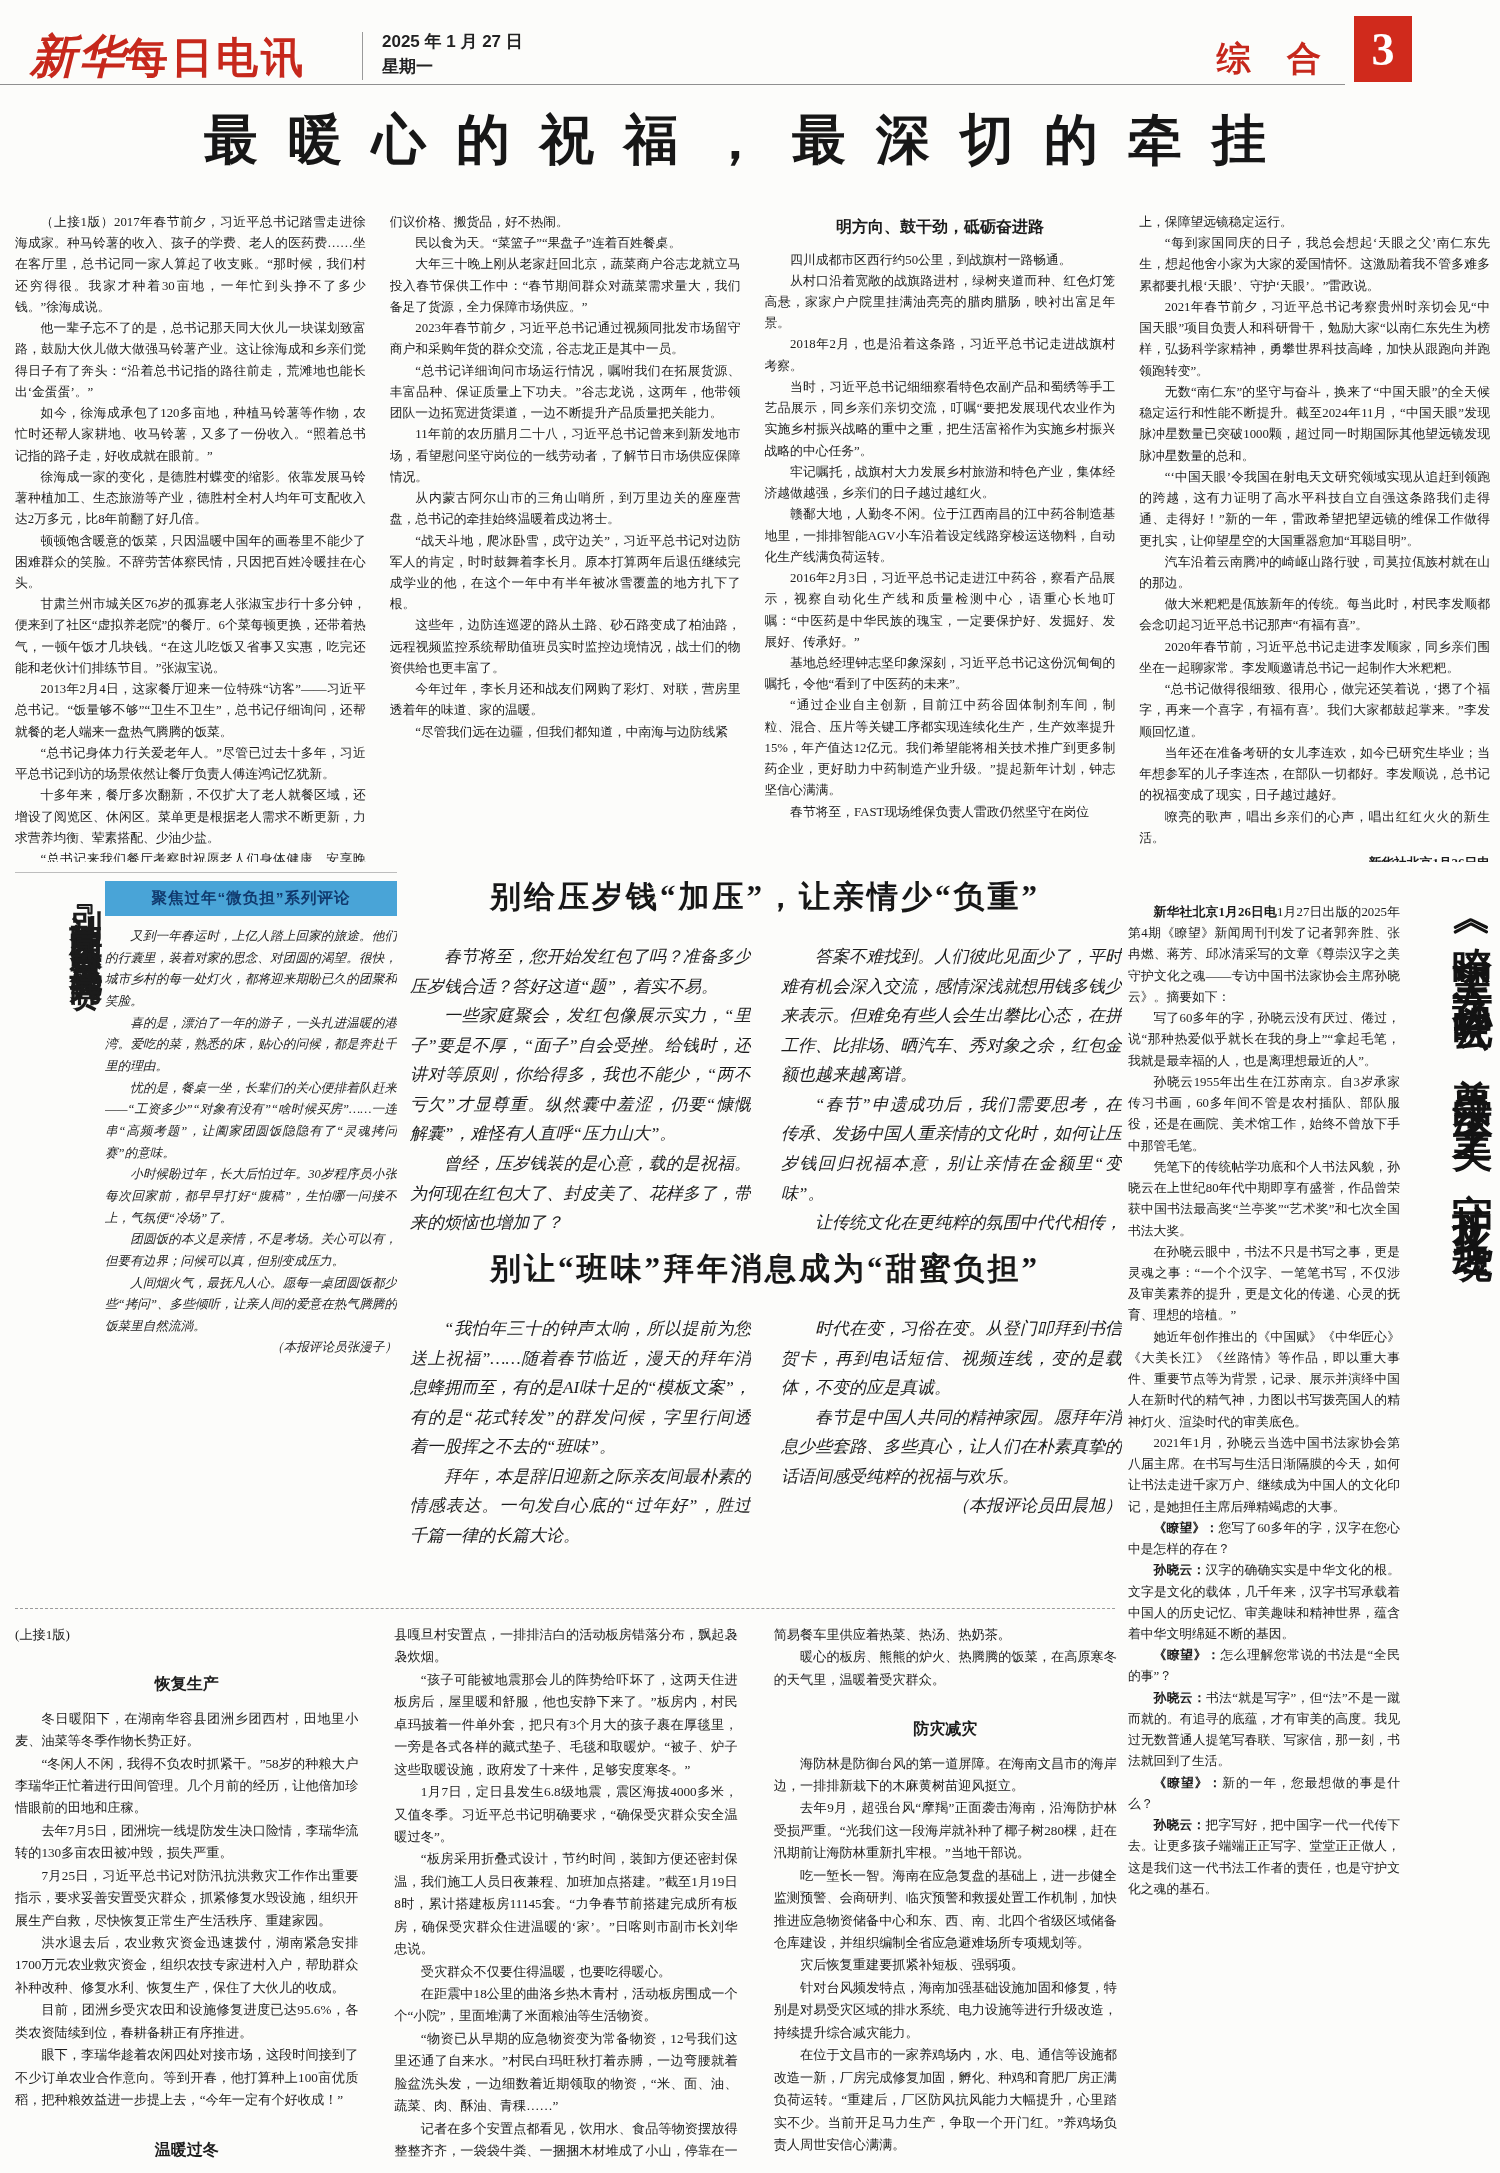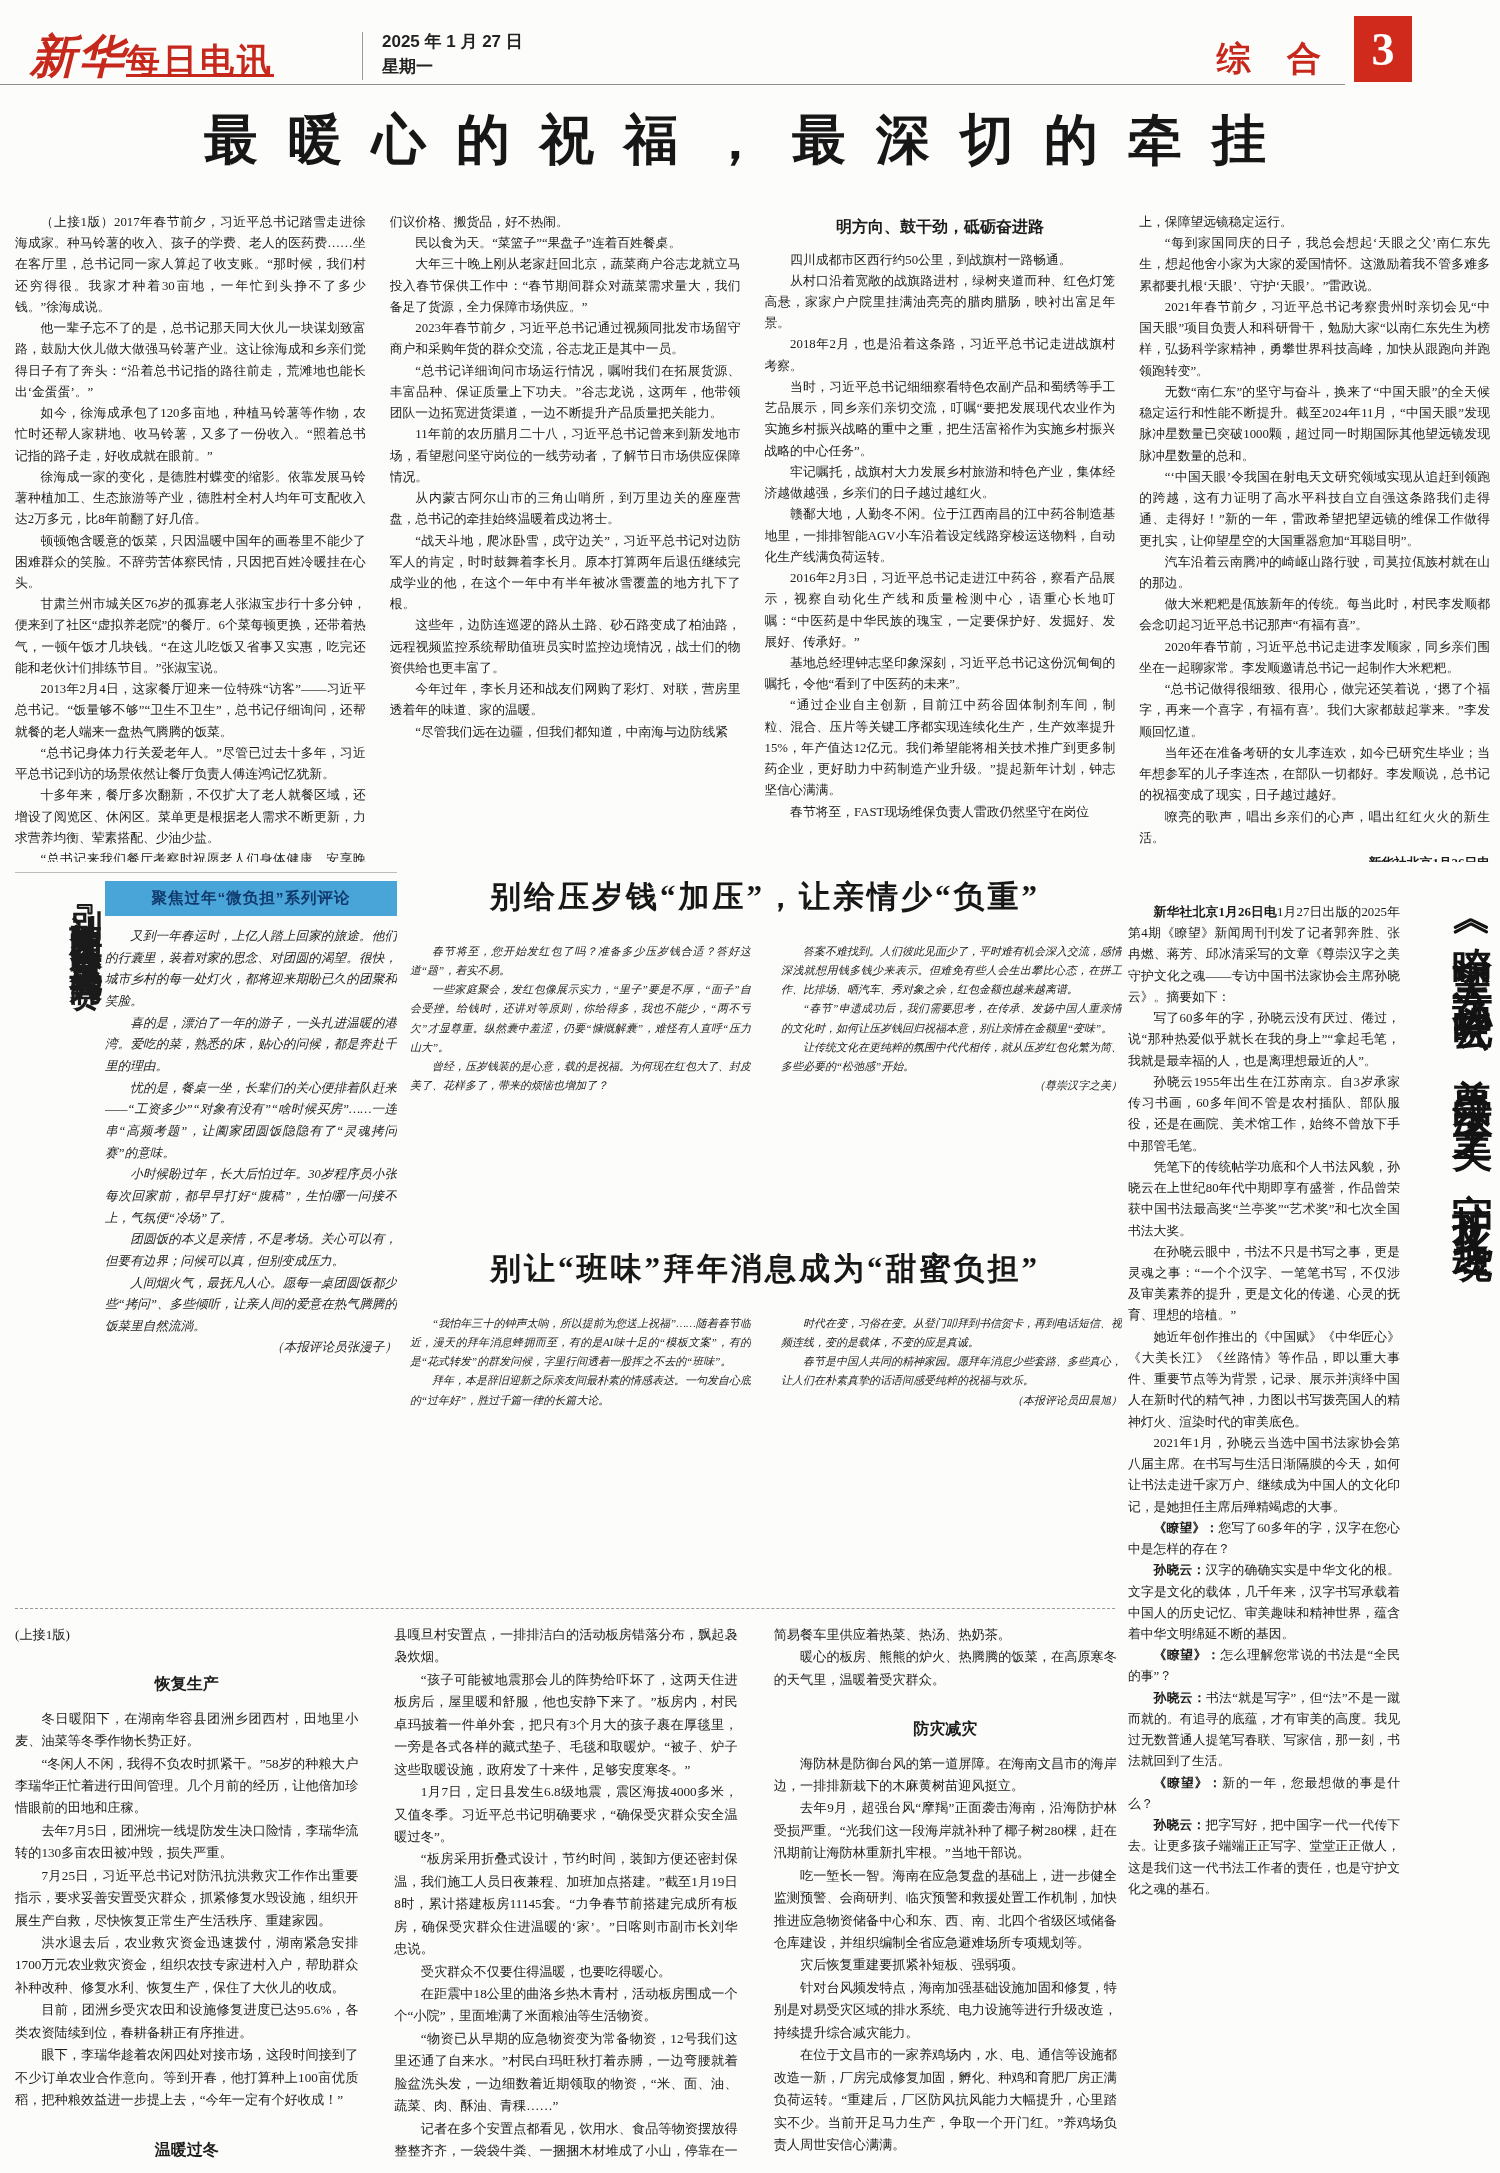--- a/index.html
+++ b/index.html
@@ -1,21 +1,21 @@
 <!DOCTYPE html>
 <html><head>
 <meta charset="utf-8">
 <style>
   html,body{margin:0;padding:0;background:#e8e8e4;}
   #page{position:relative;width:1500px;height:2173px;background:#fcfcfa;margin:0 auto;
         font-family:"Liberation Serif","DejaVu Serif",serif;color:#1c1c1c;overflow:hidden;}
   
   #masthead{position:absolute;left:30px;top:26px;color:#c6281c;white-space:nowrap;}
   #masthead .script{font-size:46px;font-weight:bold;font-style:italic;letter-spacing:2px;}
-  #masthead .block{font-size:34px;font-weight:bold;letter-spacing:3px;text-decoration:underline;}
+  #masthead .block{font-size:42px;font-weight:bold;letter-spacing:3px;}
   #hdr-divider{position:absolute;left:362px;top:32px;width:1px;height:48px;background:#9a9a9a;}
   #hdr-date{position:absolute;left:382px;top:30px;font-family:"Liberation Sans","DejaVu Sans",sans-serif;
             font-weight:bold;font-size:17px;line-height:1.45;color:#222;}
   #section-label{position:absolute;right:165px;top:36px;color:#c6281c;font-size:34px;font-weight:bold;letter-spacing:14px;}
   #page-number{position:absolute;right:88px;top:16px;width:58px;height:66px;background:#d02a1c;color:#fff;
                font-size:46px;font-weight:bold;display:flex;align-items:center;justify-content:center;}
   #hdr-rule{position:absolute;left:0;top:84px;width:1345px;height:1px;background:#8f8f8f;}
   
   #main-headline{position:absolute;left:0;top:104px;width:1500px;text-align:center;
                  font-size:54px;font-weight:bold;letter-spacing:30px;color:#171717;}
@@ -42,21 +42,21 @@
   #commentary-right{flex:1;display:flex;flex-direction:column;}
   #series-tag{background:#49a4d7;color:#103a6e;font-weight:bold;font-size:15.5px;text-align:center;
               padding:7px 12px;font-family:"Liberation Sans","DejaVu Sans",sans-serif;letter-spacing:1px;}
   #commentary-body{flex:1;overflow:hidden;margin-top:10px;font-size:12.6px;line-height:1.72;
                    font-style:italic;text-align:justify;}
   #commentary-body p{margin:0;text-indent:2em;}
   
   .op-headline{position:absolute;left:408px;width:714px;text-align:center;font-size:31px;
                font-weight:bold;letter-spacing:3px;color:#171717;}
   .op-body{position:absolute;left:410px;width:712px;height:292px;gap:30px;font-style:italic;}
-  .op-body .colbox{flex:1;font-size:11px;line-height:1.74;}
+  .op-body .colbox{flex:1;font-size:17px;line-height:1.74;}
   
   #right-rail{position:absolute;left:1128px;top:902px;width:364px;height:1256px;display:flex;}
   #interview-body{width:272px;overflow:hidden;font-size:12.8px;line-height:1.66;text-align:justify;}
   #interview-body p{margin:0;text-indent:2em;}
   #vhead-interview{width:84px;margin-left:8px;writing-mode:vertical-rl;text-orientation:upright;
                    font-size:40px;font-weight:bold;line-height:1.0;letter-spacing:10px;color:#131313;padding-top:4px;}
   
   #bottom-rule{position:absolute;left:15px;top:1608px;width:1100px;border-top:1px dashed #9a9a9a;}
   #bottom-section{position:absolute;left:15px;top:1624px;width:1102px;height:536px;gap:36px;}
   #bottom-section .colbox{flex:1;font-size:13.2px;line-height:1.7;}

